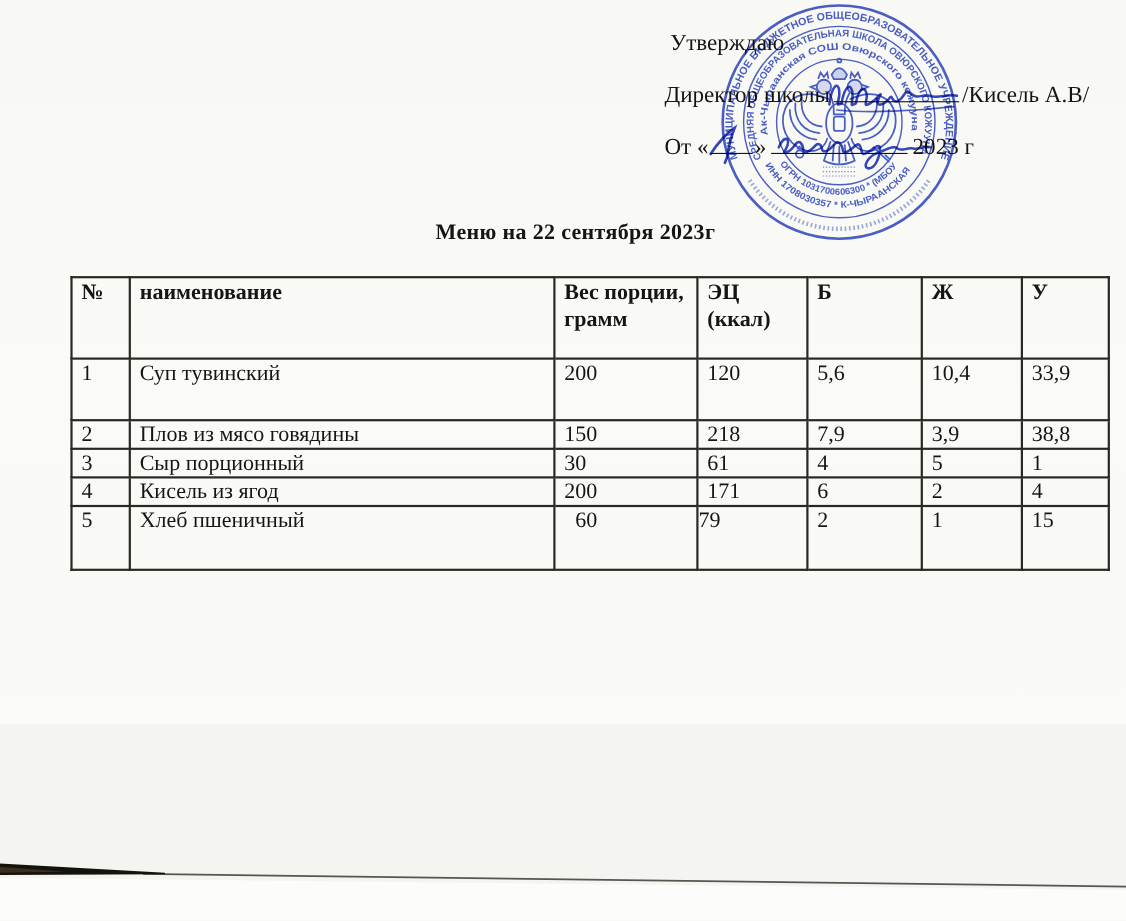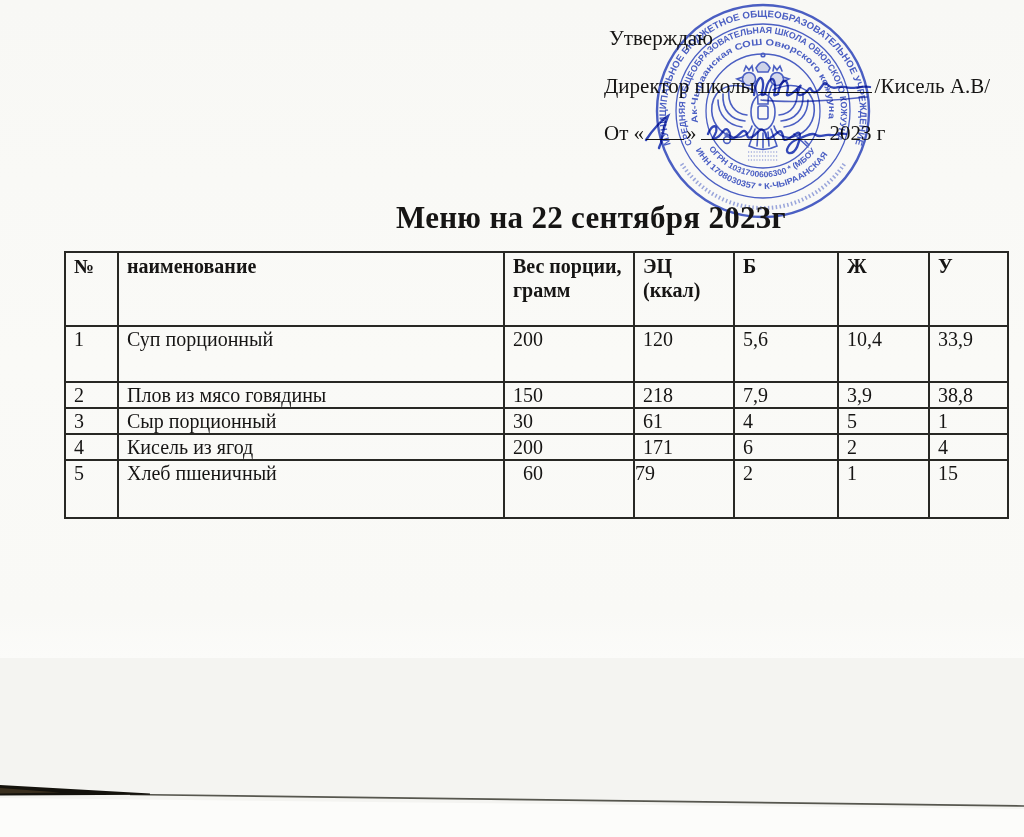--- a/index.html
+++ b/index.html
@@ -19,21 +19,21 @@
   .l3{left:604px;top:119px;}
   .blank{
     display:inline-block;border-bottom:1.7px solid #15140f;
     height:20px;vertical-align:baseline;position:relative;
   }
   .blank.sig{width:114px;margin:0 3px;}
   .blank.day{width:38px;margin:0 2px;}
   .blank.month{width:124px;margin:0 5px 0 4px;}
   .doc-title{
     position:absolute;left:396px;top:200px;
-    font-size:31px;font-weight:bold;letter-spacing:.3px;white-space:nowrap;
+    font-size:20px;font-weight:bold;letter-spacing:.3px;white-space:nowrap;
   }
   table.menu{
     position:absolute;left:64px;top:251px;width:943px;
     border-collapse:collapse;table-layout:fixed;
     font-size:20px;
   }
   table.menu th,table.menu td{
     border:2px solid #282824;vertical-align:top;
     padding:1px 4px 0 8px;line-height:23px;text-align:left;
     overflow:hidden;
@@ -152,21 +152,21 @@
       <th>№</th>
       <th>наименование</th>
       <th>Вес порции, грамм</th>
       <th>ЭЦ (ккал)</th>
       <th>Б</th>
       <th>Ж</th>
       <th>У</th>
     </tr>
     <tr class="r1">
       <td>1</td>
-      <td>Суп порционный</td>
+      <td>Суп тувинский</td>
       <td>200</td>
       <td>120</td>
       <td>5,6</td>
       <td>10,4</td>
       <td>33,9</td>
     </tr>
     <tr class="rs">
       <td>2</td>
       <td>Плов из мясо говядины</td>
       <td>150</td>

